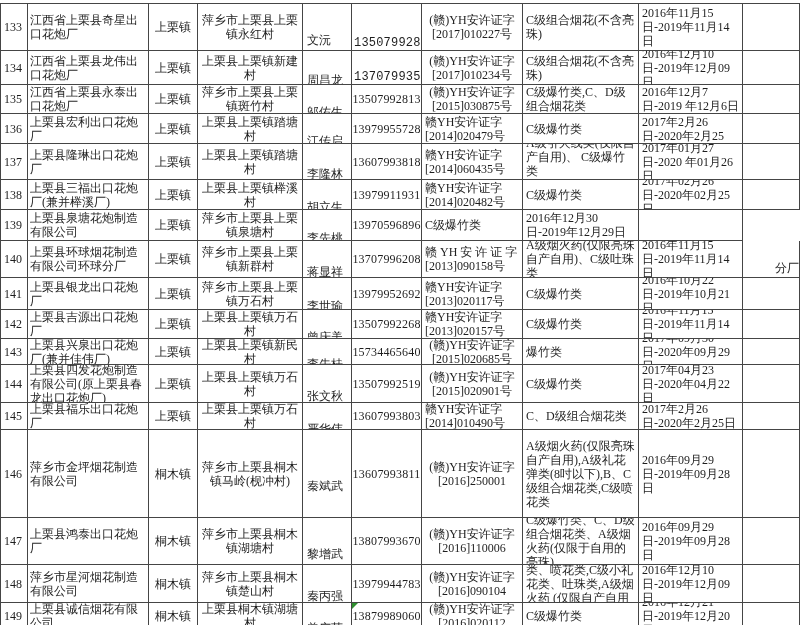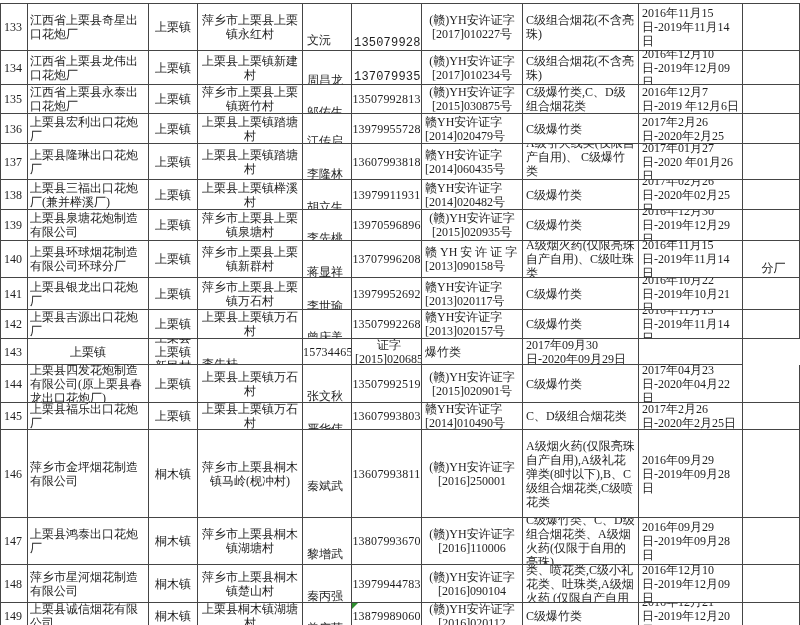--- a/index.html
+++ b/index.html
@@ -38,21 +38,21 @@
   .cell.num .txt{text-align:left;padding-left:3px;}
   .cell.company .txt{text-align:left;padding:1px 2px;}
   .cell.town .txt{text-align:center;}
   .cell.address .txt{text-align:center;padding:1px 2px;}
   .cell.person .txt{text-align:left;padding-left:4px;margin-top:25px;}
   .cell.phone .txt{text-align:center;letter-spacing:0.2px;}
   .cell.license .txt{text-align:left;padding:1px 3px;}
   .cell.license.ctr .txt{text-align:center;}
   .cell.scope .txt{text-align:left;padding:1px 3px;}
   .cell.validity .txt{text-align:left;padding:1px 3px;}
-  .cell.note .txt{text-align:center;padding-left:5px;margin-top:18px;}
+  .cell.note .txt{text-align:right;padding-left:5px;margin-top:18px;}
   
   .row:nth-child(1) .cell.phone,
   .row:nth-child(2) .cell.phone{align-items:flex-end;font-family:Liberation Mono, monospace;}
   .row:nth-child(1) .cell.phone .txt,
   .row:nth-child(2) .cell.phone .txt{text-align:left;padding-left:2px;}
   
   .row:nth-child(5) .cell.scope{align-items:flex-end;}
   
   .marker{
     position:absolute;left:0;top:0;width:0;height:0;
@@ -268,23 +268,20 @@
       </div>
       <div class="cell address">
         <span class="txt">萍乡市上栗县上栗镇泉塘村</span>
       </div>
       <div class="cell person">
         <span class="txt">李先桃</span>
       </div>
       <div class="cell phone">
         <span class="txt">13970596896</span>
       </div>
-      <div class="cell license ctr">
-        <span class="txt">(赣)YH安许证字[2015]020935号</span>
-      </div>
       <div class="cell scope">
         <span class="txt">C级爆竹类</span>
       </div>
       <div class="cell validity">
         <span class="txt">2016年12月30日-2019年12月29日</span>
       </div>
       <div class="cell note">
         <span class="txt"></span>
       </div>
     </div>
@@ -380,20 +377,23 @@
       <div class="cell validity">
         <span class="txt">2016年11月15日-2019年11月14日</span>
       </div>
       <div class="cell note">
         <span class="txt"></span>
       </div>
     </div>
     <div class="row" style="height: 26px;">
       <div class="cell num">
         <span class="txt">143</span>
+      </div>
+      <div class="cell company">
+        <span class="txt">上栗县兴泉出口花炮厂(兼并佳伟厂)</span>
       </div>
       <div class="cell town">
         <span class="txt">上栗镇</span>
       </div>
       <div class="cell address">
         <span class="txt">上栗县上栗镇新民村</span>
       </div>
       <div class="cell person">
         <span class="txt">李先桂</span>
       </div>

